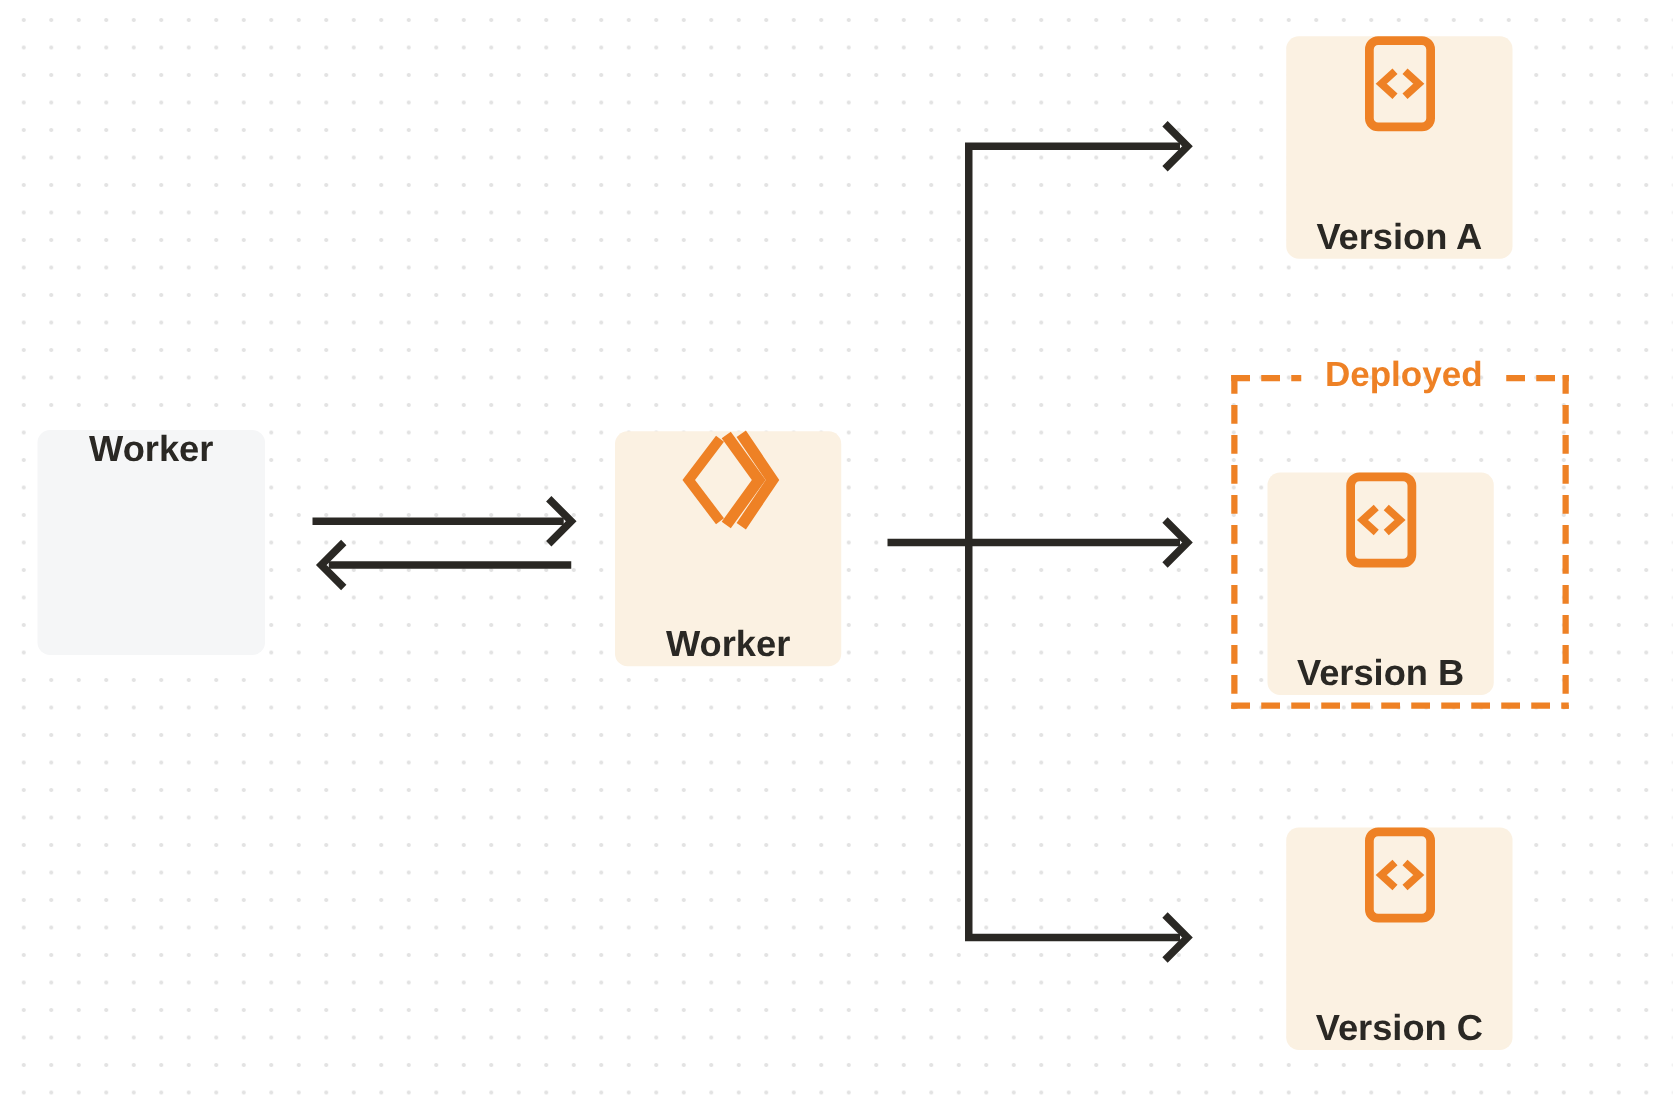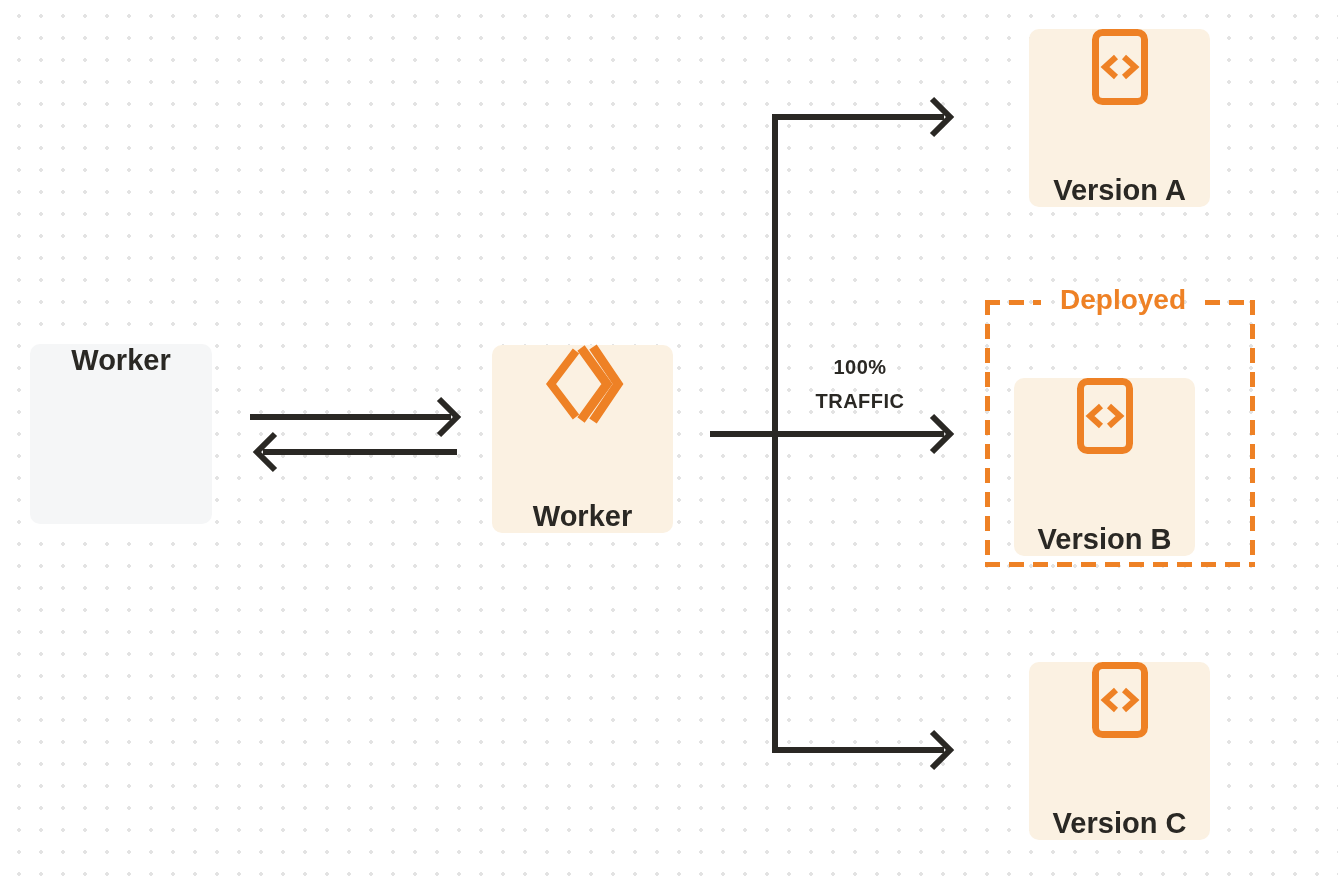--- a/index.html
+++ b/index.html
@@ -134,24 +134,20 @@
       <path d="M932 416 L950 434 L932 452"></path>
     </g>
 
     <g>
       <path d="M944 117 H775 V750 H944"></path>
       <path d="M932 99 L950 117 L932 135"></path>
       <path d="M932 732 L950 750 L932 768"></path>
     </g>
   </svg>
 
-  <div class="traffic-label">
-    <div>100%</div>
-    <div>TRAFFIC</div>
-  </div>
 
   <div class="node client-node">
     <span class="label">Worker</span>
   </div>
 
   <div class="node worker-node">
     <svg class="workers-logo" viewBox="0 0 72 78" aria-hidden="true">
       <polyline points="29,6 4,39 29,72" stroke-width="8"></polyline>
       <polyline points="34,3 60,39 34,75" stroke-width="9"></polyline>
       <polyline points="46,2 71,39 46,76" stroke-width="9"></polyline>

